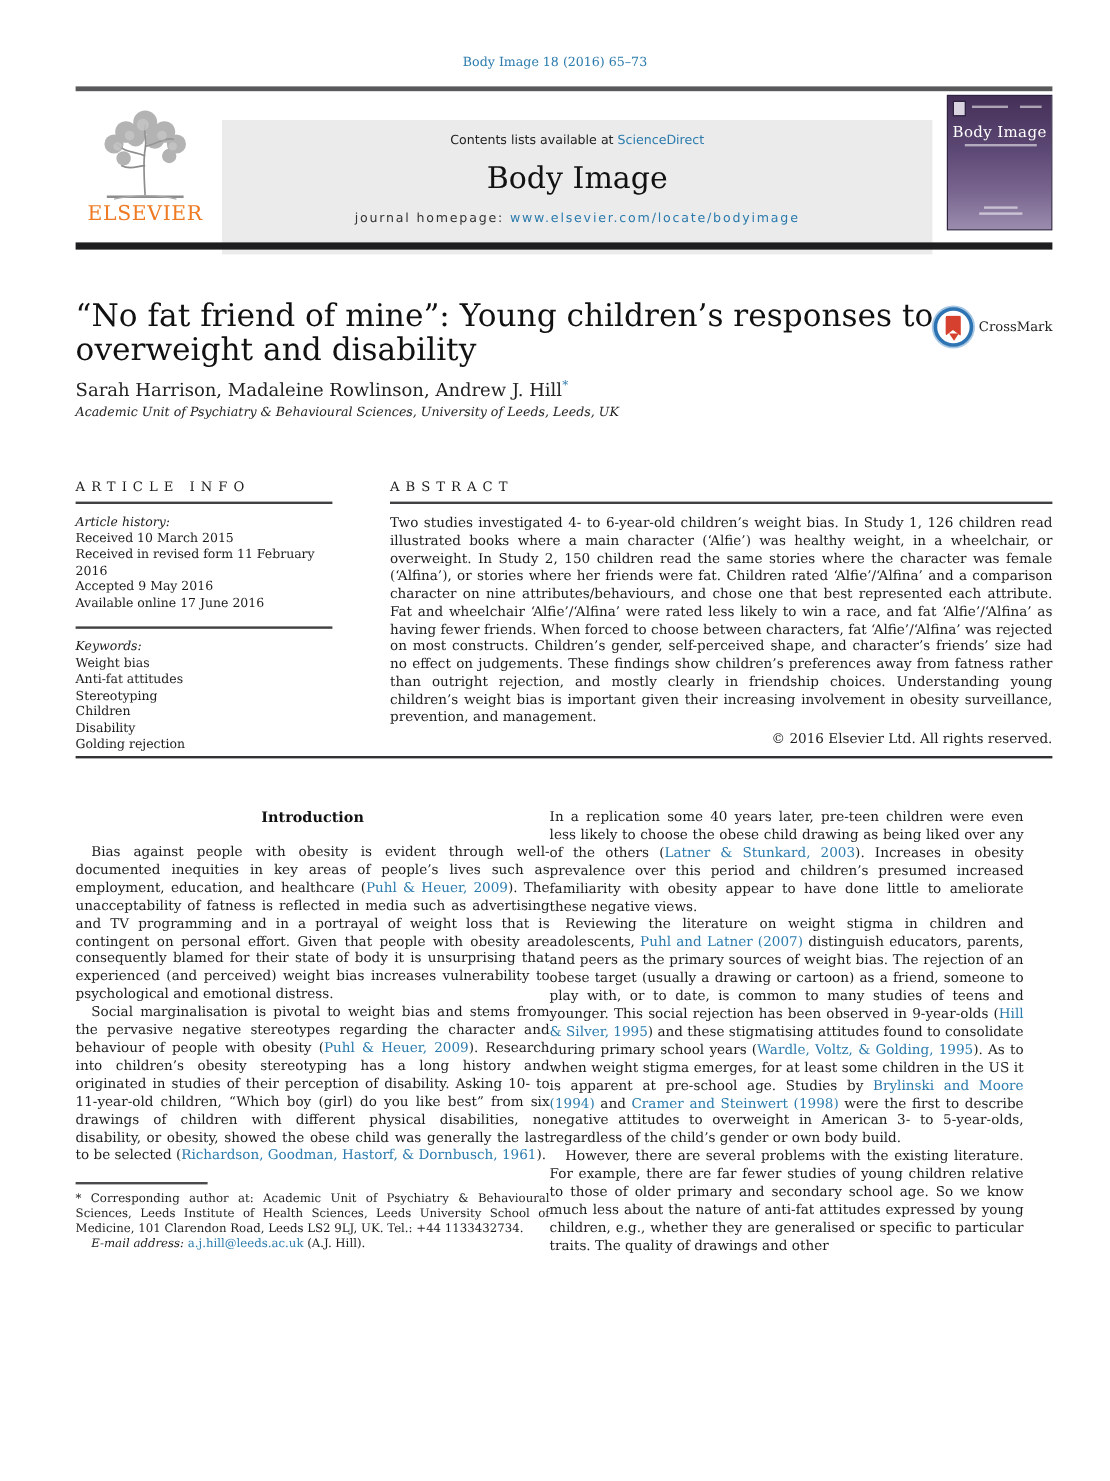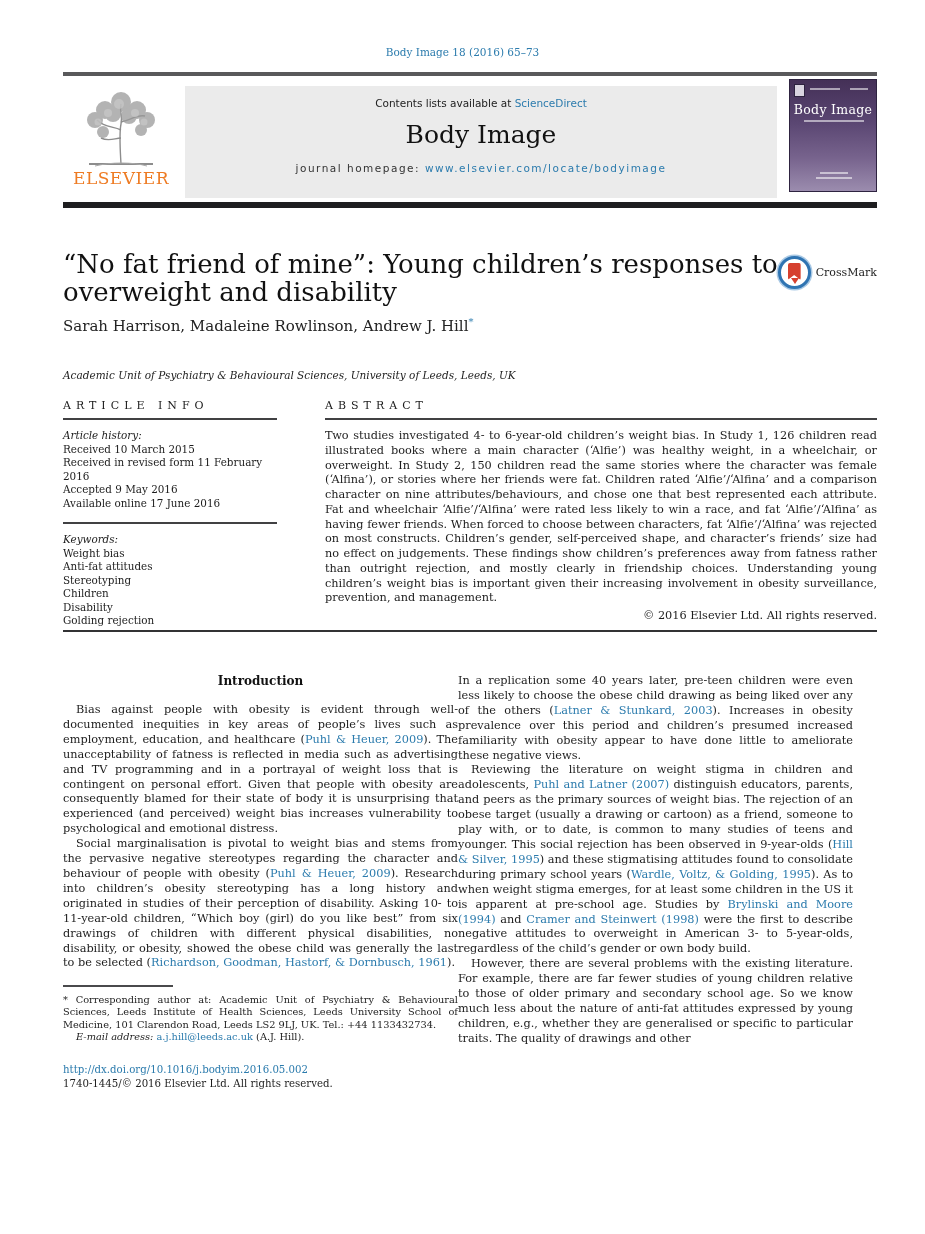--- a/index.html
+++ b/index.html
@@ -11,21 +11,21 @@
   
   .citation{position:absolute;top:46px;left:0;width:925px;text-align:center;
             font-size:10.5px;color:#2b7bad;}
   .rule-top{position:absolute;top:72px;left:63px;width:814px;height:4px;background:#59595b;}
 
   
   .elsevier{position:absolute;left:60px;top:86px;width:122px;height:118px;text-align:center;}
   .elsevier svg{display:block;margin:0 auto;}
   .elsevier-word{font-family:"DejaVu Serif",serif;font-size:17px;color:#ee7b23;
                  letter-spacing:0.5px;margin-top:-2px;}
-  .graybox{position:absolute;left:185px;top:86px;width:592px;height:112px;background:#ebebeb;
+  .graybox{position:absolute;left:185px;top:100px;width:592px;height:112px;background:#ebebeb;
            text-align:center;}
   .contents-line{margin-top:11px;font-family:"DejaVu Sans",sans-serif;font-size:10.5px;color:#222;}
   .masthead{margin-top:11px;font-size:25px;color:#111;}
   .homepage-line{margin-top:13px;font-family:"DejaVu Sans",sans-serif;font-size:10.5px;
                  letter-spacing:1.5px;color:#333;}
   .cover{position:absolute;left:789px;top:79px;width:88px;height:113px;
          background:linear-gradient(180deg,#443057 0%,#5a4672 38%,#77638d 70%,#9b8cae 100%);
          border:1px solid #2e2340;box-sizing:border-box;}
   .cover-logo-box{position:absolute;left:5px;top:5px;width:9px;height:11px;background:#d9d4e0;
                   outline:1px solid #2e2340;}
@@ -43,21 +43,21 @@
            box-shadow:0 0 0 1.5px #a8c8e4;box-sizing:border-box;position:relative;}
   .cm-icon::after{content:"";position:absolute;left:7px;top:4px;width:13px;height:17px;
            background:#d6402e;border-radius:2px;
            clip-path:polygon(0 0,100% 0,100% 100%,50% 70%,0 100%);}
   .cm-icon::before{content:"";position:absolute;left:10px;top:19px;width:0;height:0;
            border-left:4px solid transparent;border-right:4px solid transparent;
            border-top:6px solid #d6402e;}
   .cm-label{font-size:11px;color:#222;}
   .authors{position:absolute;left:63px;top:316px;font-size:15px;color:#222;}
   .authors sup{font-size:10px;}
-  .affiliation{position:absolute;left:63px;top:369px;font-style:italic;font-size:10.5px;color:#222;}
+  .affiliation{position:absolute;left:63px;top:338px;font-style:italic;font-size:10.5px;color:#222;}
 
   
   .info-abstract{position:absolute;left:63px;top:399px;width:814px;display:flex;}
   .info-col{width:262px;flex:none;box-sizing:border-box;padding-right:48px;}
   .abs-col{width:552px;flex:none;}
   .sec-head{font-size:11px;letter-spacing:5px;color:#1c1c1c;font-weight:500;}
   .sec-rule{height:2px;background:#414143;margin-top:6px;margin-bottom:9px;}
   .ai-label{font-style:italic;font-size:10.4px;line-height:13.5px;}
   .ai-list div{font-size:10.4px;line-height:13.5px;}
   .sec-rule.mt{margin-top:12px;}
@@ -194,24 +194,20 @@
           <p class="para indent"><span>Bias against people with obesity is evident through well-documented inequities in key areas of people’s lives such as employment, education, and healthcare (</span><span class="lnk">Puhl &amp; Heuer, 2009</span><span>). The unacceptability of fatness is reflected in media such as advertising and TV programming and in a portrayal of weight loss that is contingent on personal effort. Given that people with obesity are consequently blamed for their state of body it is unsurprising that experienced (and perceived) weight bias increases vulnerability to psychological and emotional distress.</span></p>
           <p class="para indent"><span>Social marginalisation is pivotal to weight bias and stems from the pervasive negative stereotypes regarding the character and behaviour of people with obesity (</span><span class="lnk">Puhl &amp; Heuer, 2009</span><span>). Research into children’s obesity stereotyping has a long history and originated in studies of their perception of disability. Asking 10- to 11-year-old children, “Which boy (girl) do you like best” from six drawings of children with different physical disabilities, no disability, or obesity, showed the obese child was generally the last to be selected (</span><span class="lnk">Richardson, Goodman, Hastorf, &amp; Dornbusch, 1961</span><span>).</span></p>
         </div>
       <div class="footnote fn">
         <div class="fn-rule"></div>
         <div>
             <p class="para"><span>* Corresponding author at: Academic Unit of Psychiatry &amp; Behavioural Sciences, Leeds Institute of Health Sciences, Leeds University School of Medicine, 101 Clarendon Road, Leeds LS2 9LJ, UK. Tel.: +44 1133432734.</span></p>
             <p class="para indent"><span class="it">E-mail address: </span><span class="lnk">a.j.hill@leeds.ac.uk</span><span> (A.J. Hill).</span></p>
           </div>
       </div>
-      <div class="doi-block">
-        <div><a class="lnk">http://dx.doi.org/10.1016/j.bodyim.2016.05.002</a></div>
-        <div>1740-1445/© 2016 Elsevier Ltd. All rights reserved.</div>
-      </div>
     </div>
     <div class="col right">
       <div>
           <p class="para"><span>In a replication some 40 years later, pre-teen children were even less likely to choose the obese child drawing as being liked over any of the others (</span><span class="lnk">Latner &amp; Stunkard, 2003</span><span>). Increases in obesity prevalence over this period and children’s presumed increased familiarity with obesity appear to have done little to ameliorate these negative views.</span></p>
           <p class="para indent"><span>Reviewing the literature on weight stigma in children and adolescents, </span><span class="lnk">Puhl and Latner (2007)</span><span> distinguish educators, parents, and peers as the primary sources of weight bias. The rejection of an obese target (usually a drawing or cartoon) as a friend, someone to play with, or to date, is common to many studies of teens and younger. This social rejection has been observed in 9-year-olds (</span><span class="lnk">Hill &amp; Silver, 1995</span><span>) and these stigmatising attitudes found to consolidate during primary school years (</span><span class="lnk">Wardle, Voltz, &amp; Golding, 1995</span><span>). As to when weight stigma emerges, for at least some children in the US it is apparent at pre-school age. Studies by </span><span class="lnk">Brylinski and Moore (1994)</span><span> and </span><span class="lnk">Cramer and Steinwert (1998)</span><span> were the first to describe negative attitudes to overweight in American 3- to 5-year-olds, regardless of the child’s gender or own body build.</span></p>
           <p class="para indent"><span>However, there are several problems with the existing literature. For example, there are far fewer studies of young children relative to those of older primary and secondary school age. So we know much less about the nature of anti-fat attitudes expressed by young children, e.g., whether they are generalised or specific to particular traits. The quality of drawings and other</span></p>
         </div>
     </div>
   </div>
 

